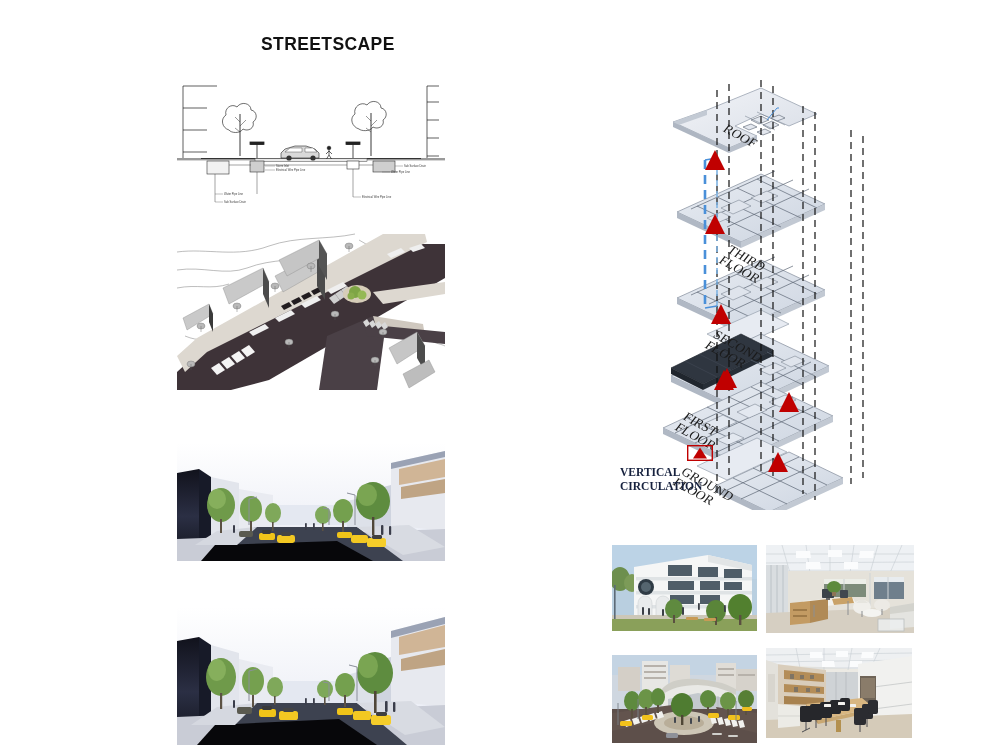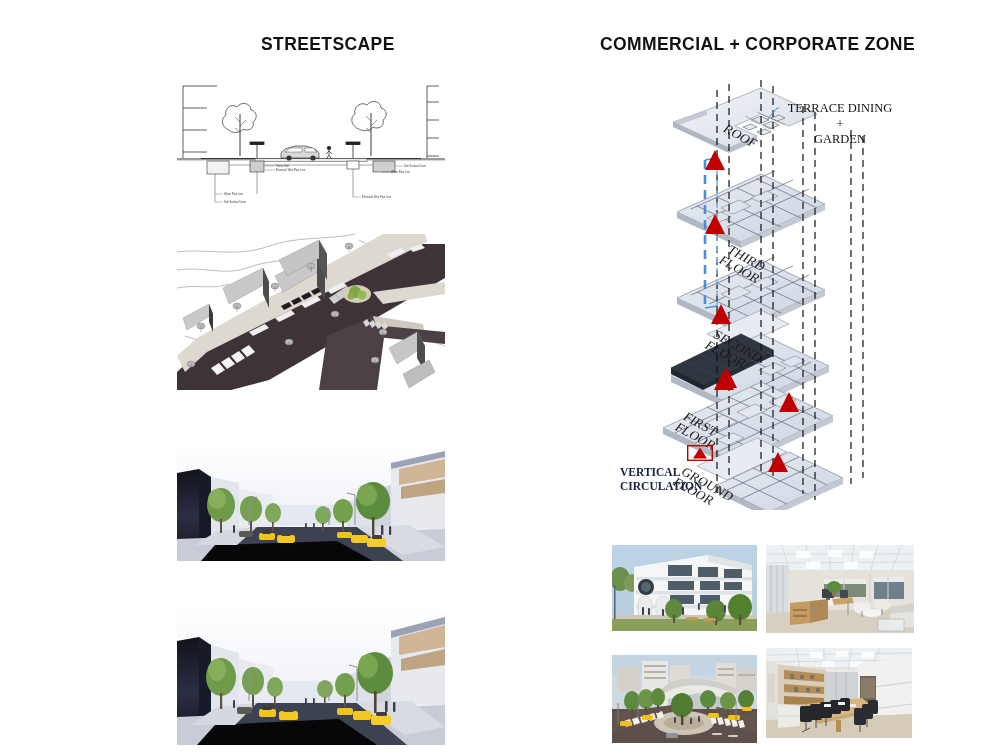--- a/index.html
+++ b/index.html
@@ -85,21 +85,20 @@
   #photo-street-corner     { left: 597px; top: 655px; width: 145px; height: 88px; }
   #photo-conference-room   { left: 751px; top: 648px; width: 146px; height: 90px; }
   .photo svg { display:block; }
 </style>
 </head>
 <body>
 
 <div class="board">
 
   <div class="col-header" id="hdr-left">STREETSCAPE</div>
-  <div class="col-header" id="hdr-right">COMMERCIAL + CORPORATE ZONE</div>
 
   <div class="panel" id="street-section">
     <svg width="268" height="128" viewBox="0 0 268 128">
       <g stroke="#1a1a1a" fill="none" stroke-width="0.7">
 
         <path d="M6 4 L6 78 M6 4 L40 4 M6 26 L30 26 M6 48 L30 48 M6 70 L30 70"></path>
 
         <path d="M250 4 L250 78 M250 4 L262 4 M250 20 L262 20 M250 38 L262 38 M250 56 L262 56 M250 74 L262 74"></path>
       </g>
 
@@ -625,23 +624,20 @@
 
     <div class="axon-label" style="left:78px; top:330px; transform: rotate(29deg) skewX(-9deg);">FIRST
 FLOOR</div>
 
     <div class="axon-label" style="left:76px; top:385px; transform: rotate(29deg) skewX(-9deg);">GROUND
 FLOOR</div>
 
     
 
     
-    <div class="callout-label" style="left:166px; top:21px; width:126px;">TERRACE DINING
-+
-GARDEN</div>
   </div>
 
   <div style="position:absolute; left:672px; top:445px; width:26px; height:16px;">
     <svg width="26" height="16" viewBox="0 0 26 16">
       <rect x="0.7" y="0.7" width="24.6" height="14.6" fill="none" stroke="#c00000" stroke-width="1.4"></rect>
       <polygon points="13,2.5 20,13.5 6,13.5" fill="#c00000"></polygon>
     </svg>
   </div>
   <div class="legend-label" style="left:605px; top:465px;">VERTICAL
 CIRCULATION</div>

